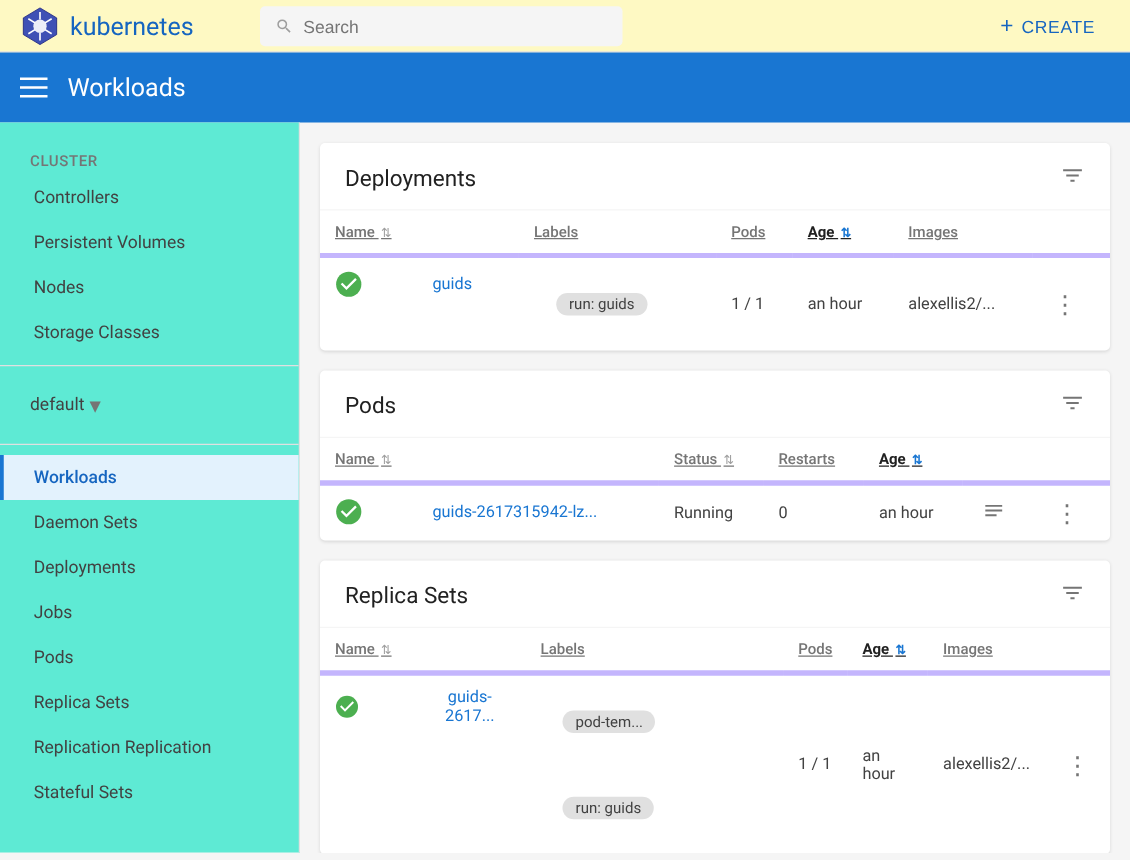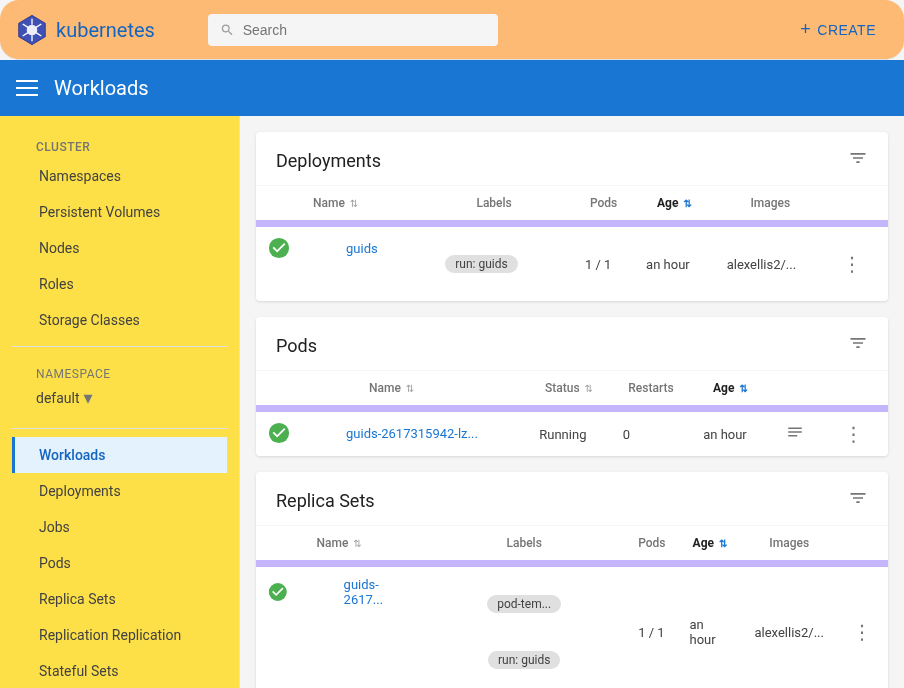--- a/index.html
+++ b/index.html
@@ -1,21 +1,21 @@
 <!DOCTYPE html>
 <html><head>
   <meta charset="utf-8">
   <style>
     * { box-sizing: border-box; margin: 0; padding: 0; }
     body { font-family: Roboto, Arial, sans-serif; font-size: 14px; color: #212121; background: #f5f5f5; width: 904px; height: 688px; overflow: hidden; }
 
     
     .top-nav {
-      display: flex; align-items: center; height: 60px; background: #fdba74;
-      border-bottom: 1px solid #e0e0e0; padding: 0 16px; gap: 12px; border-radius: 19px;
+      display: flex; align-items: center; height: 42px; background: #fef9c3;
+      border-bottom: 1px solid #e0e0e0; padding: 0 16px; gap: 12px;
     }
     .logo-area { display: flex; align-items: center; gap: 8px; min-width: 180px; }
     .logo-icon { width: 32px; height: 32px; }
     .logo-text { font-size: 20px; color: #1565c0; font-weight: 400; }
     .search-bar {
       flex: 1; max-width: 430px; display: flex; align-items: center;
       background: #f5f5f5; border-radius: 4px; padding: 0 12px; height: 32px; gap: 8px;
     }
     .search-bar input {
       border: none; background: transparent; outline: none; font-size: 14px; color: #757575; width: 100%;
@@ -32,21 +32,21 @@
       padding: 0 16px; gap: 16px; color: #fff;
     }
     .hamburger { cursor: pointer; display: flex; flex-direction: column; gap: 5px; }
     .hamburger span { display: block; width: 22px; height: 2px; background: #fff; }
     .app-bar-title { font-size: 20px; font-weight: 400; color: #fff; }
 
     
     .main { display: flex; height: calc(688px - 48px - 56px); }
 
     
-    .sidebar { width: 240px; background: #fde047; border-right: 1px solid #e0e0e0; overflow-y: auto; padding: 16px 12px; }
+    .sidebar { width: 240px; background: #5eead4; border-right: 1px solid #e0e0e0; overflow-y: auto; padding: 16px 0; }
     .sidebar-section-title { font-size: 12px; color: #757575; font-weight: 500; padding: 8px 24px 4px; letter-spacing: 0.5px; text-transform: uppercase; }
     .sidebar-item {
       display: flex; align-items: center; padding: 10px 24px; cursor: pointer; font-size: 14px; color: #424242;
       border-left: 3px solid transparent;
     }
     .sidebar-item.active { background: #e3f2fd; color: #1565c0; border-left-color: #1976d2; font-weight: 500; }
     .sidebar-divider { height: 1px; background: #e0e0e0; margin: 8px 0; }
     .namespace-section { padding: 12px 24px; }
     .namespace-label { font-size: 12px; color: #757575; margin-bottom: 6px; text-transform: uppercase; letter-spacing: 0.5px; }
     .namespace-select {
@@ -63,33 +63,33 @@
     .section-header {
       display: flex; align-items: center; justify-content: space-between;
       padding: 16px 20px 12px; border-bottom: 1px solid #f5f5f5;
     }
     .section-title { font-size: 18px; font-weight: 400; color: #212121; }
     .filter-icon { color: #757575; cursor: pointer; font-size: 20px; }
 
     
     table { width: 100%; border-collapse: collapse; }
     th {
-      text-align: center; padding: 10px 12px; font-size: 12px; color: #757575;
-      font-weight: 500; border-bottom: 7px solid #c4b5fd; white-space: nowrap;
+      text-align: left; padding: 10px 12px; font-size: 12px; color: #757575;
+      font-weight: 500; border-bottom: 4px solid #c4b5fd; white-space: nowrap; text-decoration: underline;
     }
     th.sortable { cursor: pointer; }
     td { padding: 10px 12px; font-size: 13px; color: #424242; border-bottom: 1px solid #f5f5f5; }
     tr:last-child td { border-bottom: none; }
     .link-text { color: #1976d2; cursor: pointer; text-decoration: none; margin-left: 48px; }
 
     .label-chip {
       display: inline-block; background: #e0e0e0; border-radius: 12px;
       padding: 2px 10px; font-size: 12px; color: #424242; margin: 18px;
     }
-    .labels-cell { display: flex; flex-wrap: wrap; gap: 2px; align-items: center; justify-content: center; }
+    .labels-cell { display: flex; flex-wrap: wrap; gap: 15px; align-items: center; }
 
     .sort-arrows { font-size: 10px; color: #9e9e9e; margin-left: 2px; }
     .sort-up { color: #1976d2; }
 
     .more-btn { cursor: pointer; color: #757575; font-size: 20px; padding: 4px; }
     .logs-btn { cursor: pointer; color: #757575; font-size: 18px; padding: 4px; }
 
     ::-webkit-scrollbar { width: 6px; }
     ::-webkit-scrollbar-track { background: #f5f5f5; }
     ::-webkit-scrollbar-thumb { background: #bdbdbd; border-radius: 3px; }
@@ -131,49 +131,48 @@
       <span></span>
   </div>
   <span class="app-bar-title">Workloads</span>
 </div>
 
 <div class="main">
 
   <div class="sidebar">
     <div class="sidebar-section-title">Cluster</div>
     <div class="sidebar-item">
-      <span>Namespaces</span>
+      <span>Controllers</span>
     </div>
     <div class="sidebar-item">
       <span>Persistent Volumes</span>
     </div>
     <div class="sidebar-item">
       <span>Nodes</span>
     </div>
     <div class="sidebar-item">
-      <span>Roles</span>
-    </div>
-    <div class="sidebar-item">
       <span>Storage Classes</span>
     </div>
 
     <div class="sidebar-divider"></div>
 
     <div class="namespace-section">
-      <div class="namespace-label">Namespace</div>
       <div class="namespace-select">
         <span>default</span>
         <span class="dropdown-arrow">▾</span>
       </div>
     </div>
 
     <div class="sidebar-divider"></div>
 
     <div class="sidebar-item active">
       <span>Workloads</span>
+    </div>
+    <div class="sidebar-item">
+      <span>Daemon Sets</span>
     </div>
     <div class="sidebar-item">
       <span>Deployments</span>
     </div>
     <div class="sidebar-item">
       <span>Jobs</span>
     </div>
     <div class="sidebar-item">
       <span>Pods</span>
     </div>
@@ -295,21 +294,21 @@
             <th class="sortable">Name <span class="sort-arrows">⇅</span></th>
             <th>Labels</th>
             <th>Pods</th>
             <th class="sortable" style="color:#212121;font-weight:700;">Age <span class="sort-arrows sort-up">⇅</span></th>
             <th>Images</th>
             <th></th>
           </tr>
         </thead>
         <tbody>
           <tr>
-            <td style="display:flex;align-items:center;gap:8px;border-bottom:none;">
+            <td style="display:flex;align-items:center;gap:8px;border-bottom:none;text-align:center;">
               <svg width="22" height="22" viewBox="0 0 24 24">
                   <circle cx="12" cy="12" r="11" fill="#4caf50"></circle>
                   <path d="M10 17l-5-5 1.41-1.41L10 14.17l7.59-7.59L19 8l-9 9z" fill="white"></path>
                 </svg>
               <a class="link-text">guids-2617...</a>
             </td>
             <td>
               <div class="labels-cell">
                 <span class="label-chip">pod-tem...</span>
                 <span class="label-chip">run: guids</span>

